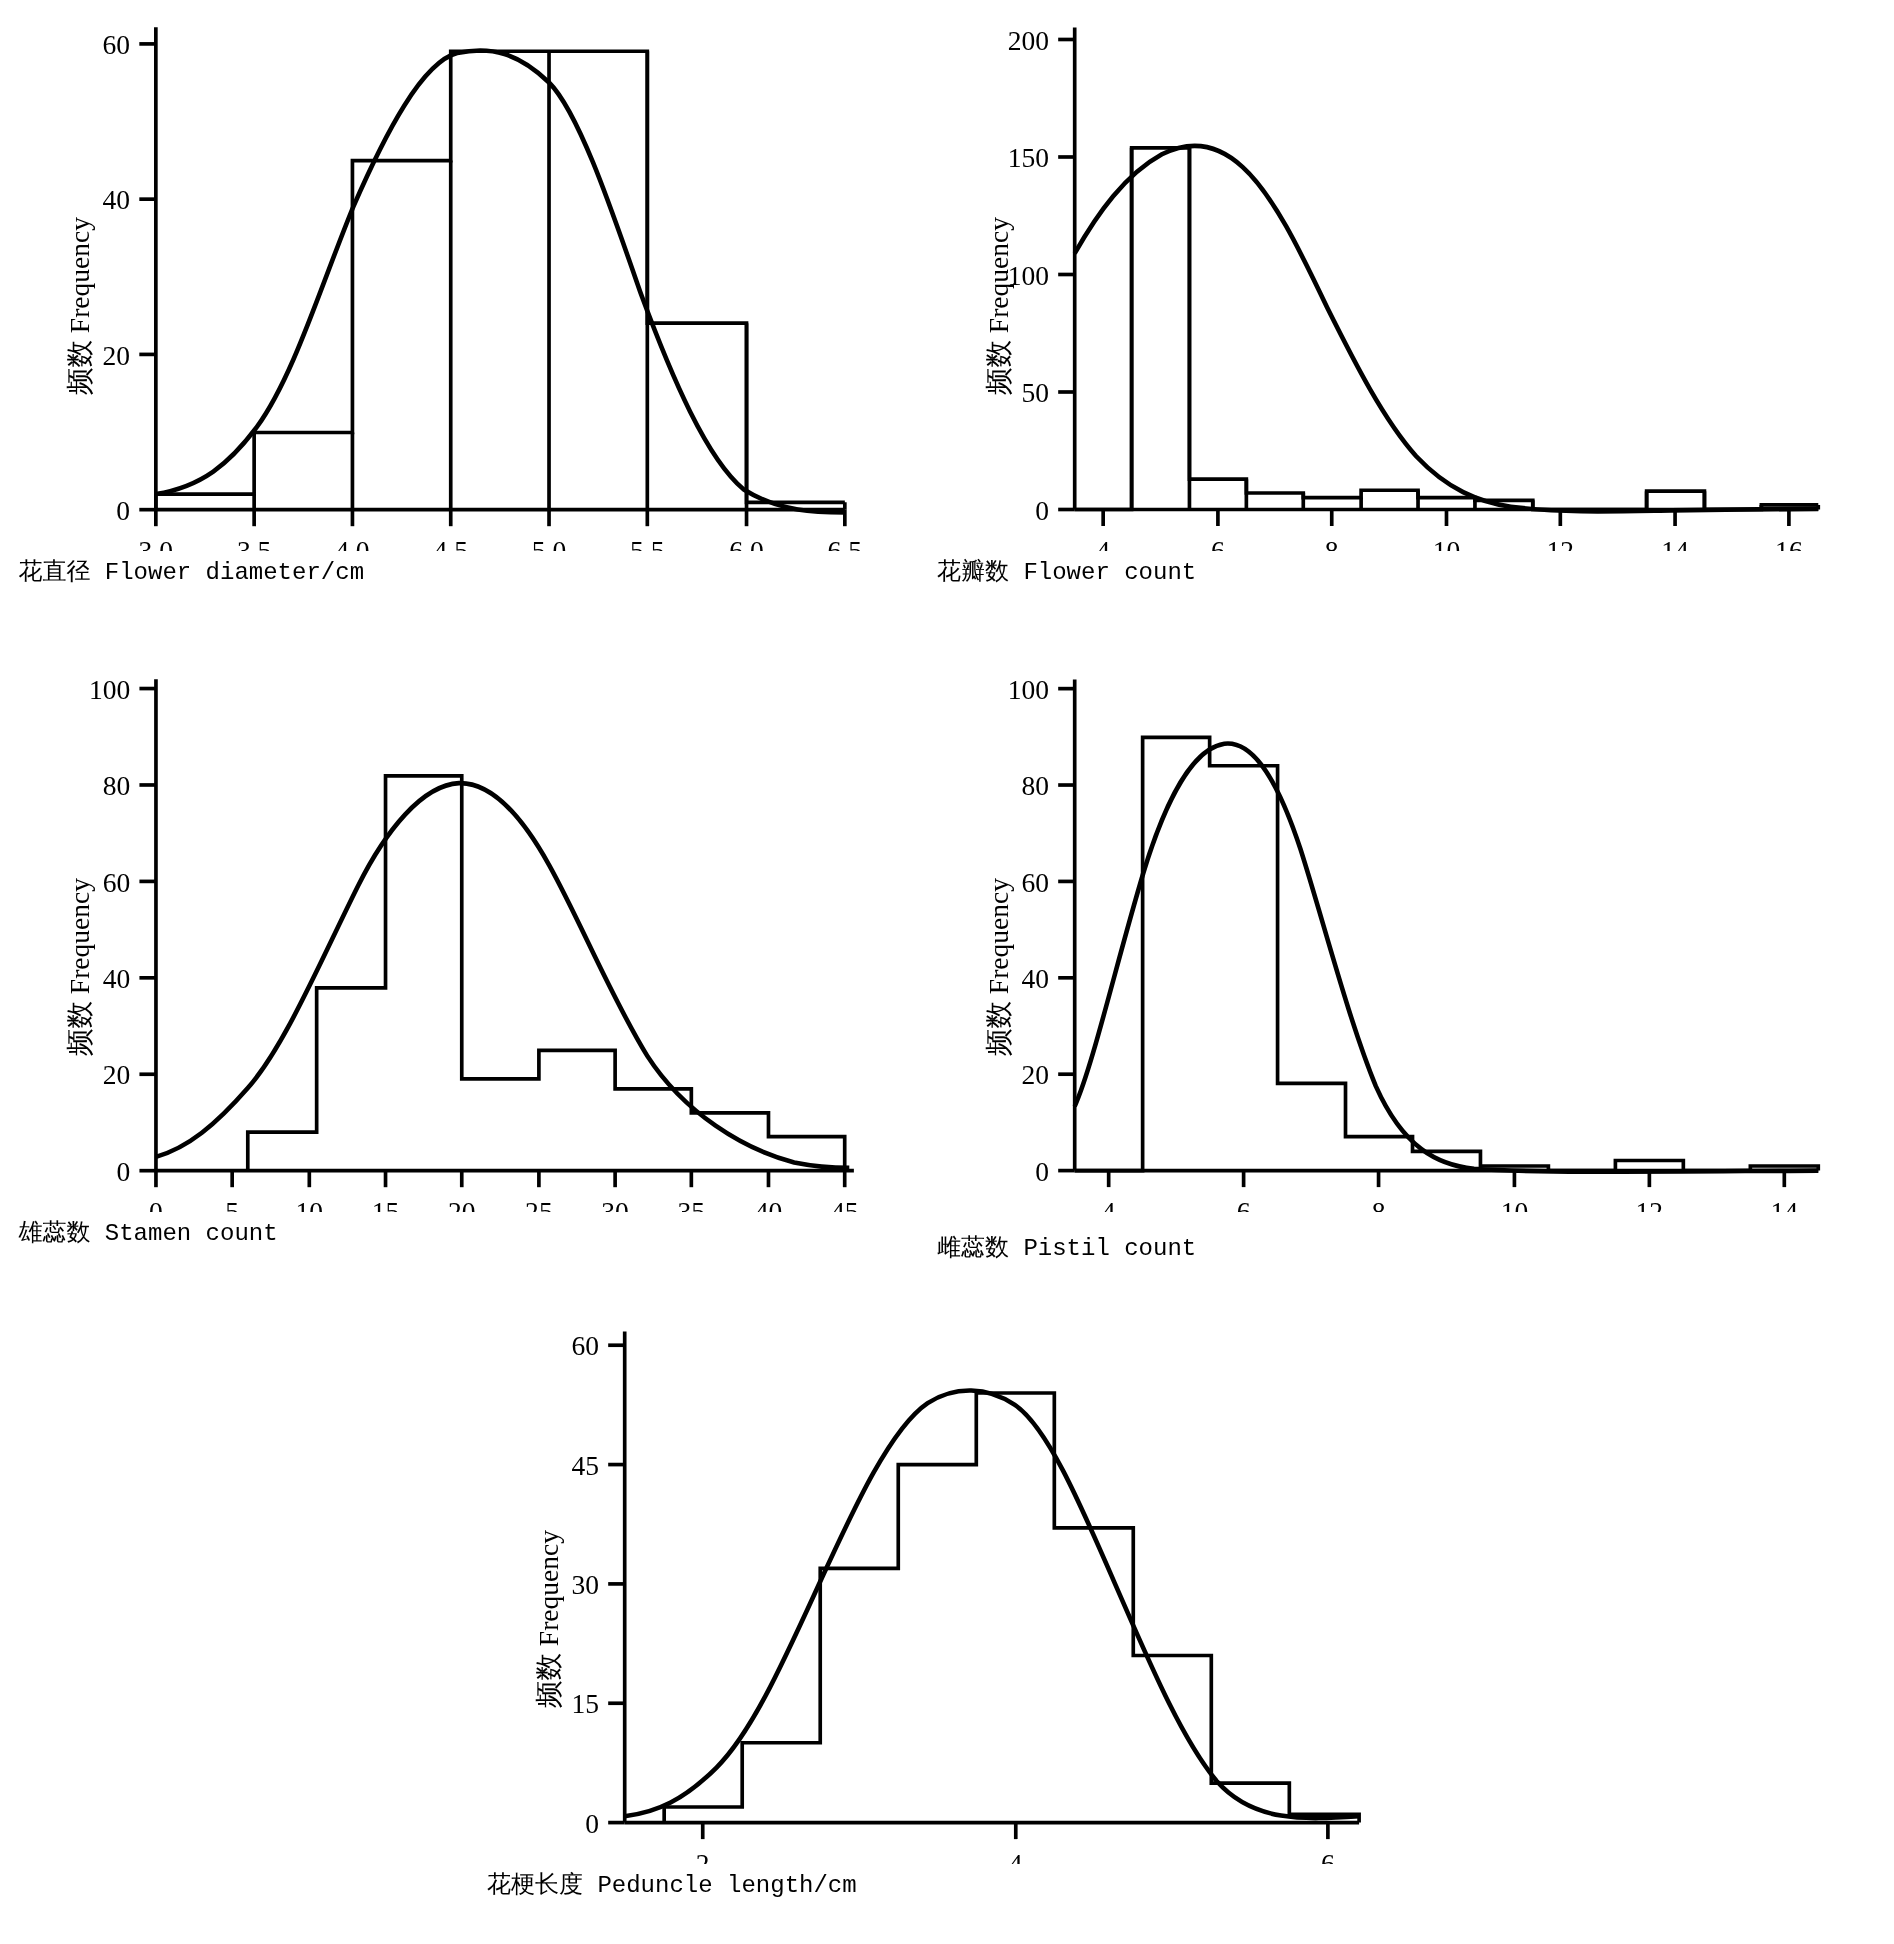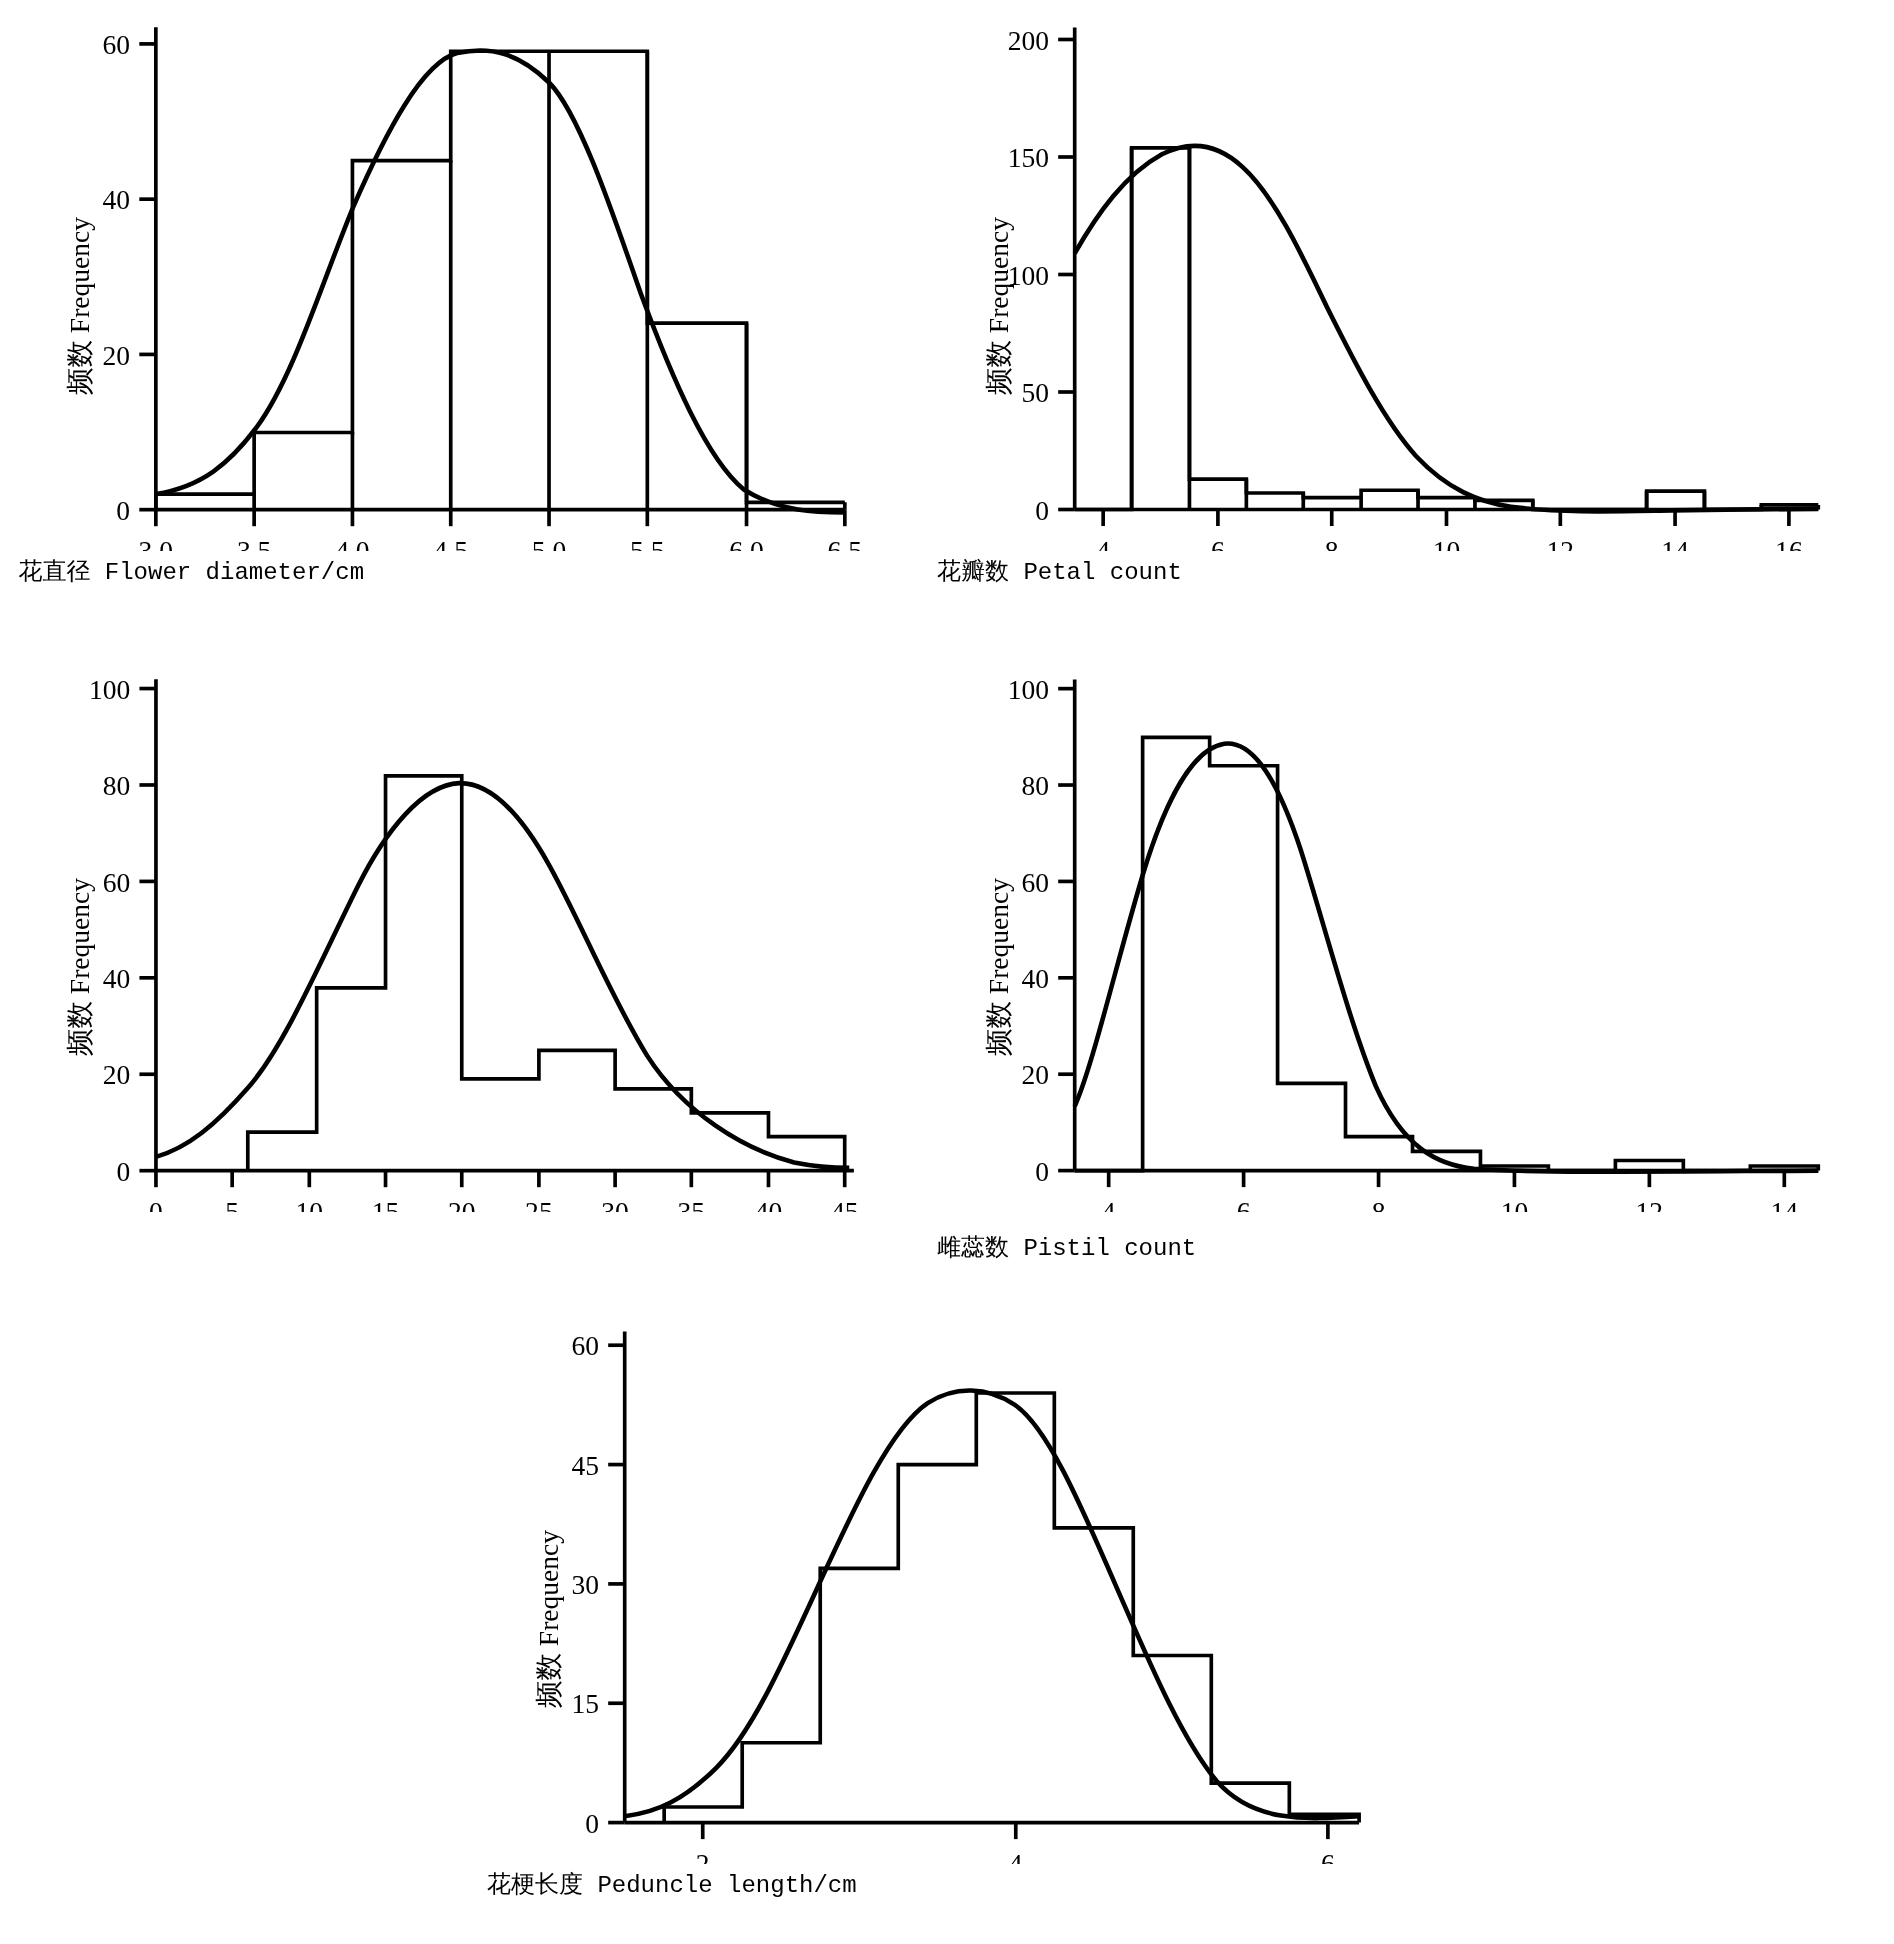--- a/index.html
+++ b/index.html
@@ -120,21 +120,21 @@
         <text x="804" y="600">14</text>
         <text x="928" y="600">16</text>
       </g>
 
       <g fill="none" stroke="#000" stroke-width="4">
         <path d="M150,545 L212,545 L212,151 L275,151 L275,512 L337,512 L337,527 L399,527 L399,532 L462,532 L462,524 L524,524 L524,532 L586,532 L586,535 L649,535 L649,545 L711,545 L711,545 L773,545 L773,525 L836,525 L836,545 L898,545 L898,540 L960,540"></path>
         <path d="M212,151 L212,545 M275,151 L275,545 M337,512 L337,545 M399,527 L399,545 M462,532 L462,545 M524,524 L524,545 M586,532 L586,545 M649,535 L649,545 M773,525 L773,545 M836,525 L836,545 M898,540 L898,545 M960,540 L960,545"></path>
       </g>
       <path fill="none" stroke="#000" stroke-width="5" d="M150,266 C175,222 205,180 245,158 C275,143 305,146 333,172 C366,202 395,262 425,325 C455,385 487,448 522,487 C556,523 590,537 625,542 C680,549 740,547 800,546 C860,545 920,544 960,544"></path>
     </svg>
-    <div class="axis-title" style="width:918px; margin-top:3.7px;">花瓣数 Petal count</div>
+    <div class="axis-title" style="width:918px; margin-top:3.7px;">花瓣数 Flower count</div>
   </div>
 
   <div class="panel" style="left:18.4px; top:661px; width:882px; height:606px;">
     <div class="ylab" style="left:44px; top:395px;">频数 Frequency</div>
     <svg class="plot-svg" width="882" height="551" viewBox="0 0 960 600">
       <line x1="150" y1="20" x2="150" y2="555" stroke="#000" stroke-width="4"></line>
       <line x1="150" y1="555" x2="910" y2="555" stroke="#000" stroke-width="4"></line>
 
       <g stroke="#000" stroke-width="4">
         <line x1="150" y1="555" x2="132" y2="555"></line>
@@ -176,20 +176,21 @@
         <text x="733" y="610">35</text>
         <text x="817" y="610">40</text>
         <text x="900" y="610">45</text>
       </g>
 
       <g fill="none" stroke="#000" stroke-width="4">
         <path d="M250,555 L250,513 L325,513 L325,356 L400,356 L400,125 L483,125 L483,455 L567,455 L567,424 L650,424 L650,466 L733,466 L733,492 L817,492 L817,518 L900,518 L900,555"></path>
       </g>
       <path fill="none" stroke="#000" stroke-width="5" d="M150,540 C185,530 215,505 250,465 C290,420 330,325 370,245 C400,185 440,135 480,133 C515,132 548,168 578,222 C612,283 645,365 685,430 C725,492 790,532 845,546 C870,551 890,552 905,552"></path>
     </svg>
+    <div class="axis-title" style="width:882px; margin-top:3.7px;">雄蕊数 Stamen count</div>
   </div>
 
   <div class="panel" style="left:937px; top:661px; width:918px; height:606px;">
     <div class="ylab" style="left:44px; top:395px;">频数 Frequency</div>
     <svg class="plot-svg" width="918" height="551" viewBox="0 0 1000 600">
       <line x1="150" y1="20" x2="150" y2="555" stroke="#000" stroke-width="4"></line>
       <line x1="150" y1="555" x2="960" y2="555" stroke="#000" stroke-width="4"></line>
       <g stroke="#000" stroke-width="4">
         <line x1="150" y1="555" x2="132" y2="555"></line>
         <line x1="150" y1="450" x2="132" y2="450"></line>

